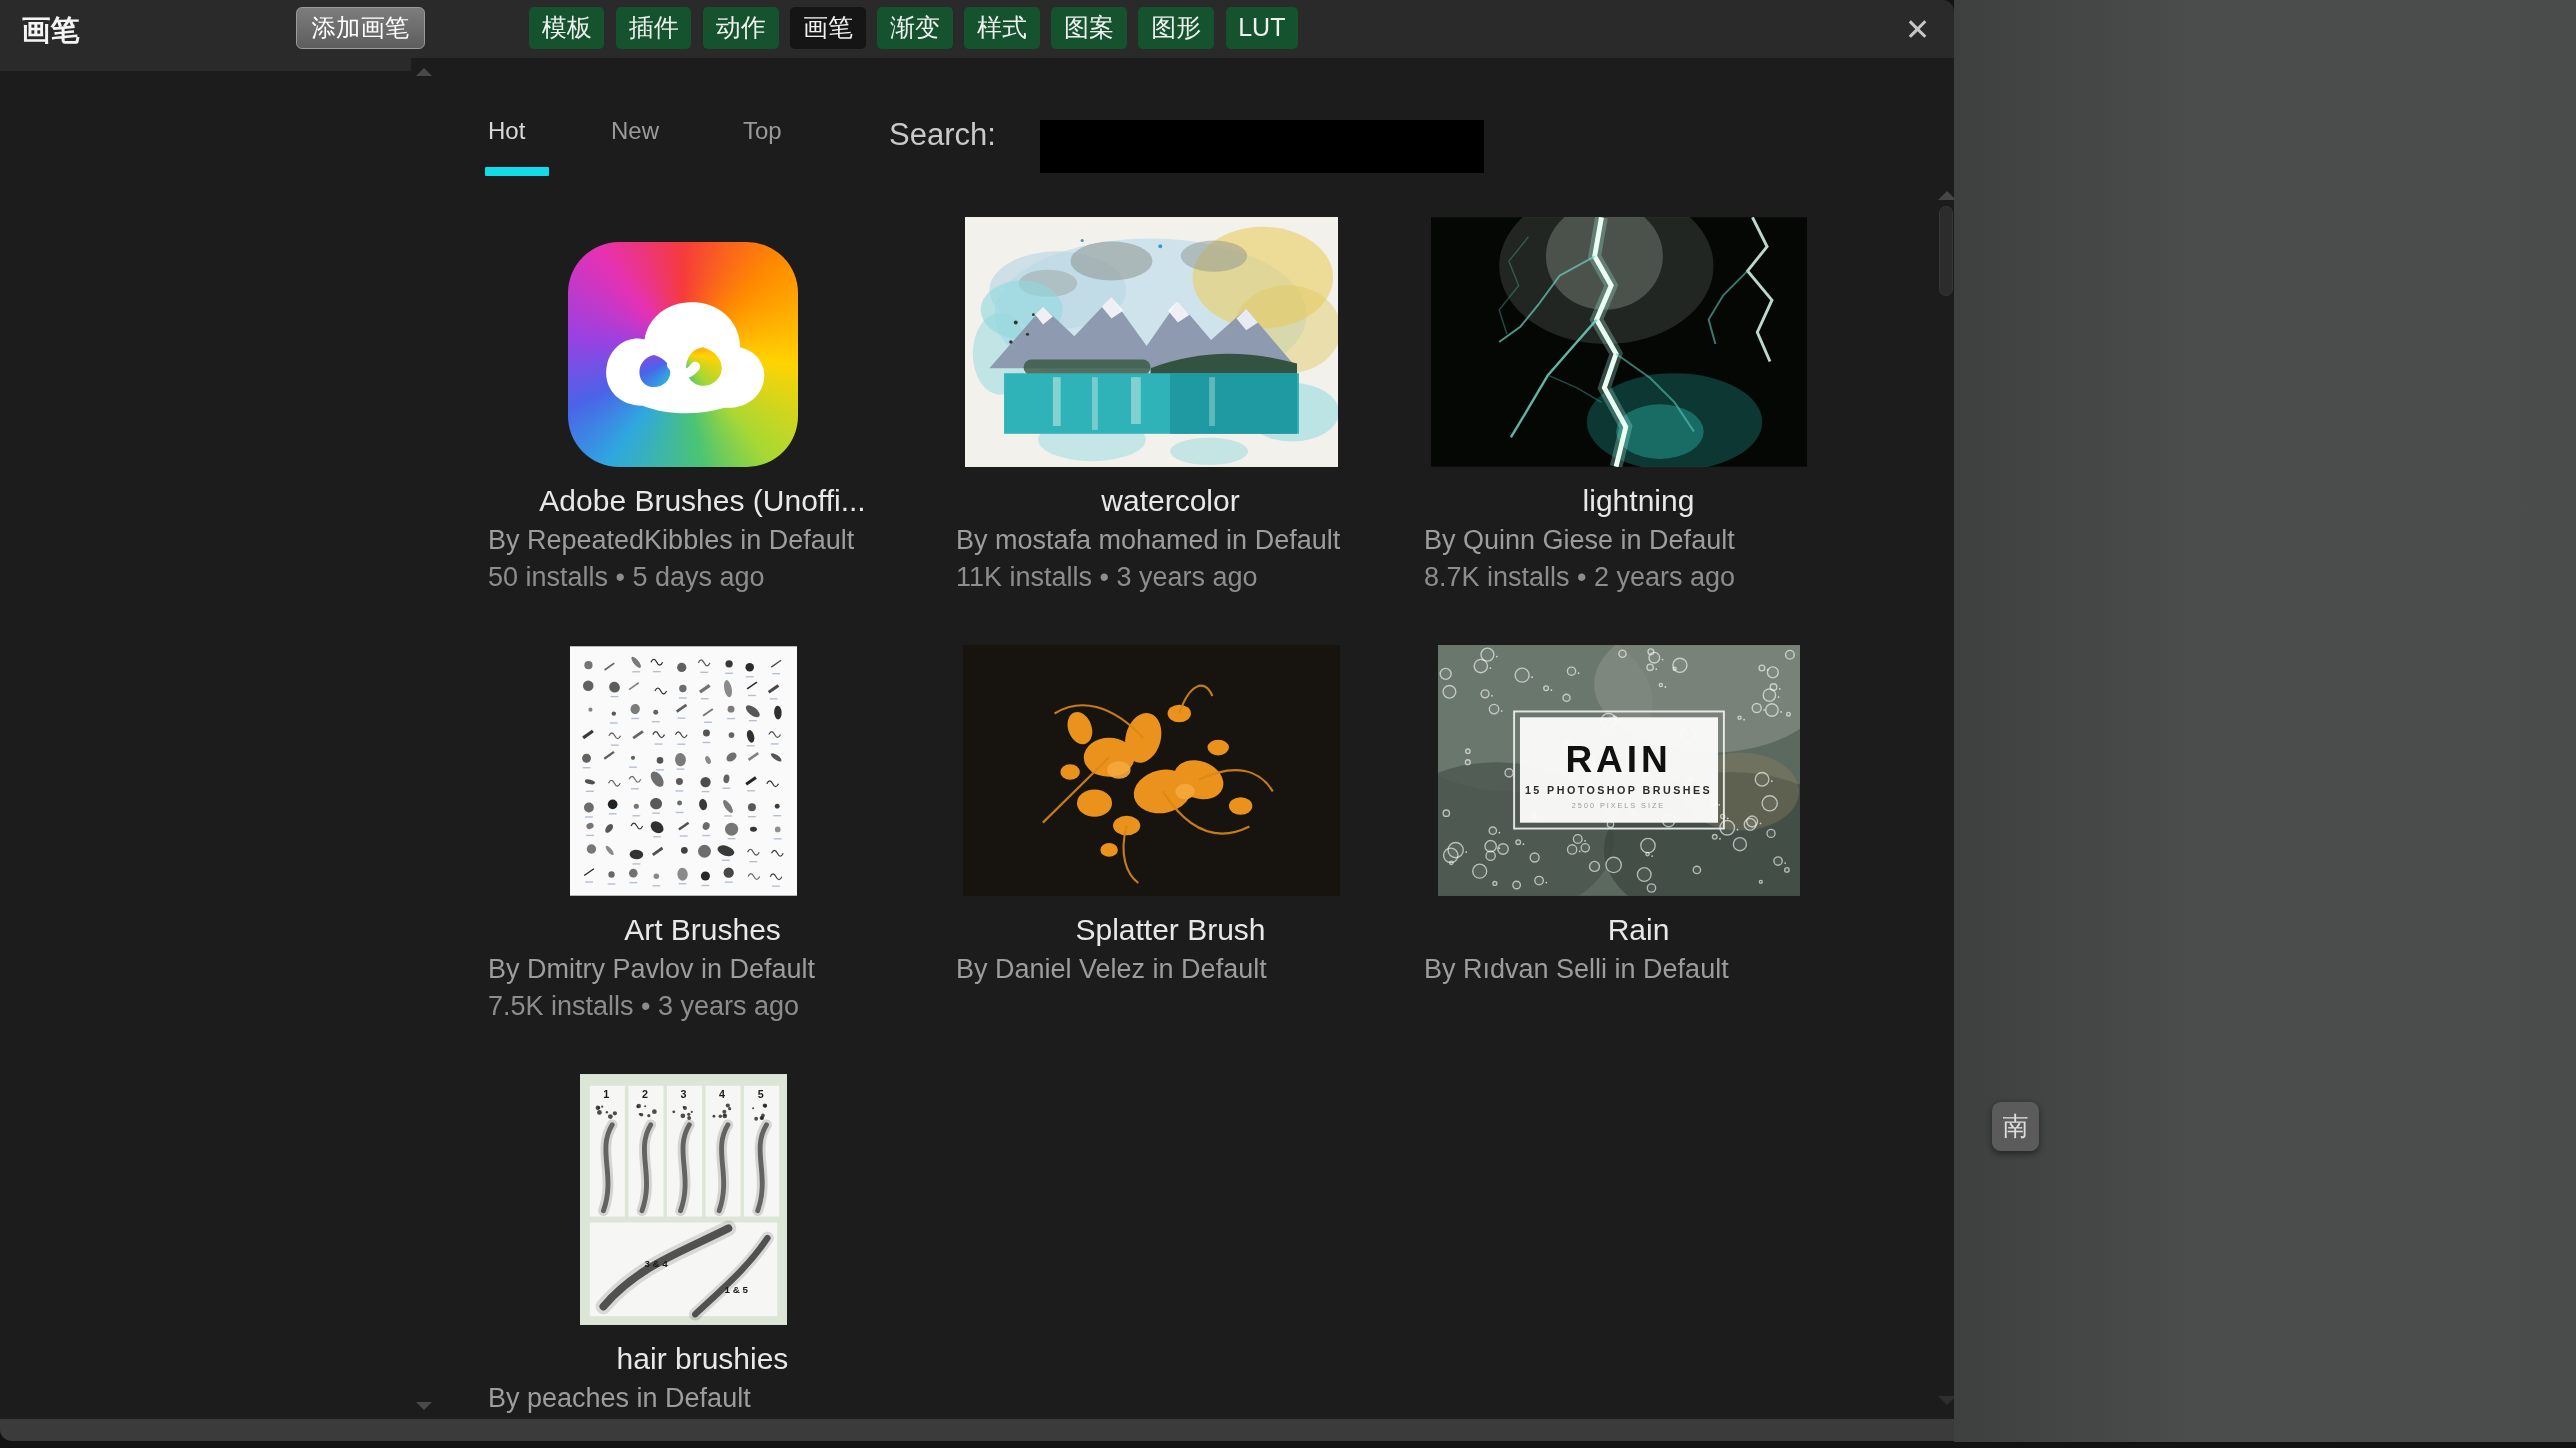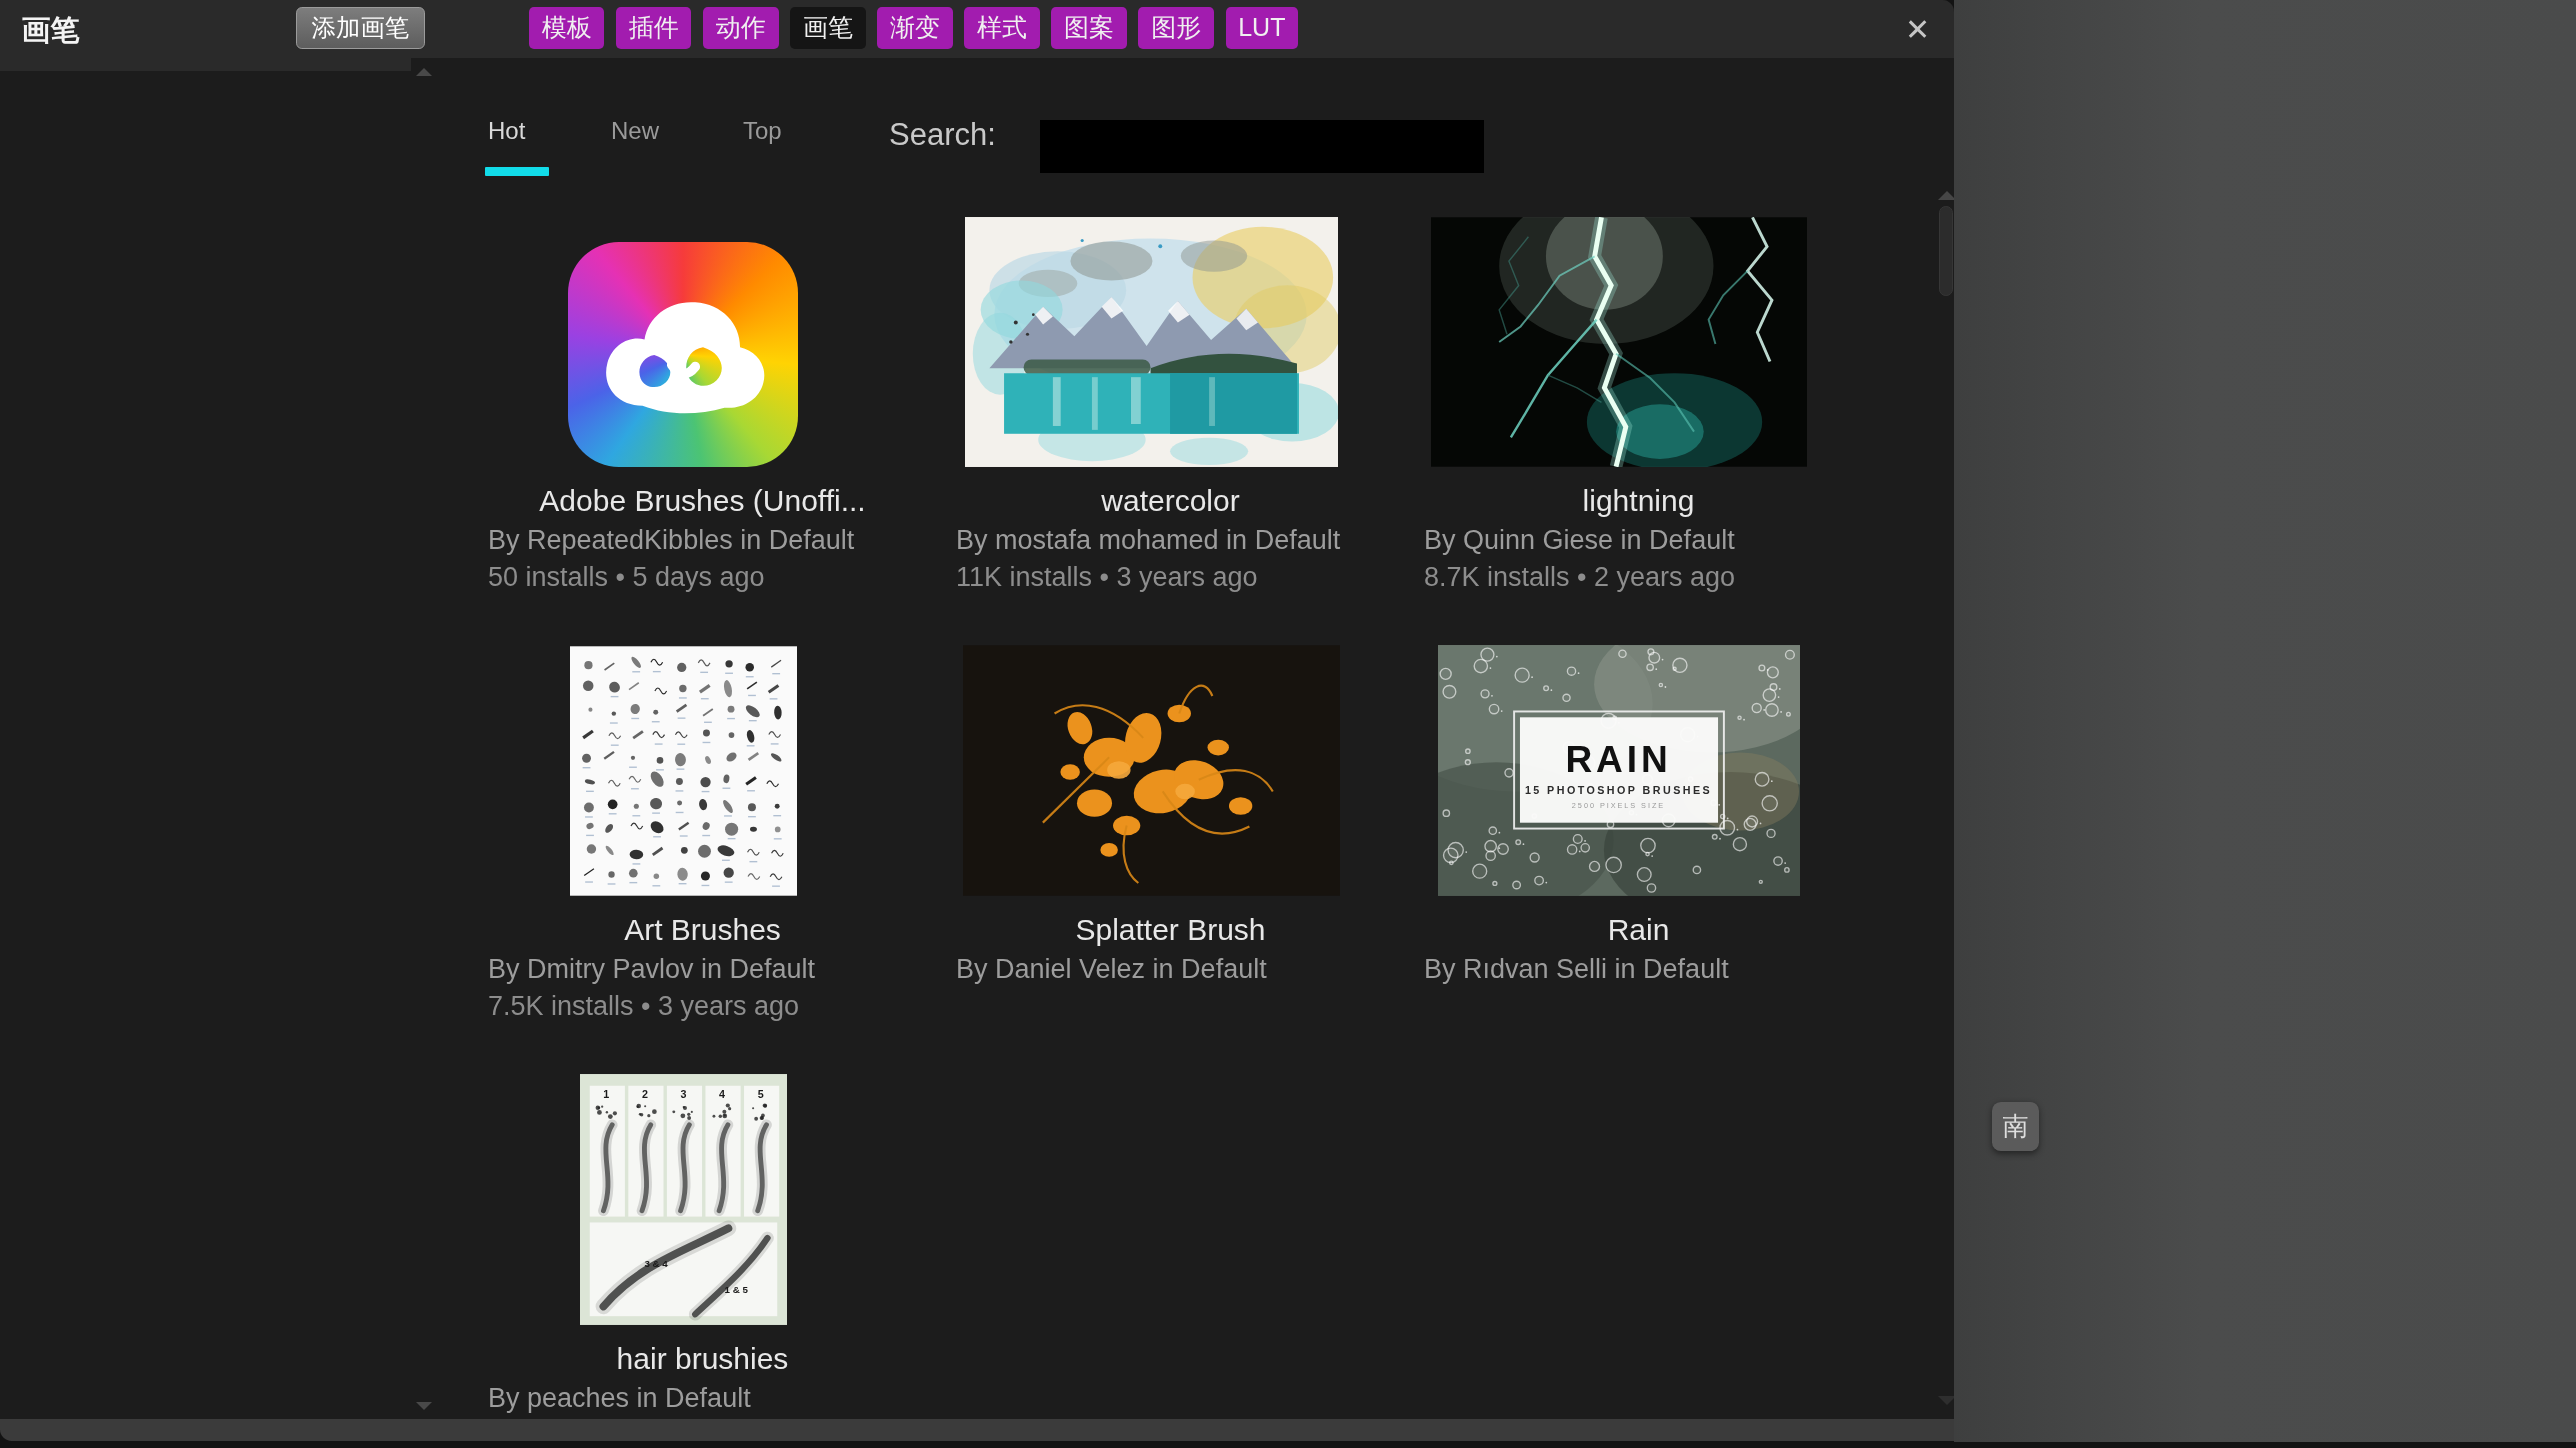--- a/index.html
+++ b/index.html
@@ -23,21 +23,21 @@
   .dialog { position:absolute; left:0; top:0; width:1954px; height:1419px;
             background:#1c1c1c; border-radius:0 11.7px 0 0; overflow:hidden; }
 
   
   .titlebar { position:absolute; left:0; top:0; width:100%; height:71px; background:#2a2a2a; }
   .win-title { position:absolute; left:21.5px; top:10.7px; font-size:29px; font-weight:bold; color:#f4f4f4; }
   .add-btn { position:absolute; left:296px; top:6.8px; height:42px; padding:0 14.6px;
              background:linear-gradient(#7d7d7d,#5d5d5d); border:1px solid #9b9b9b;
              border-radius:5.9px; color:#fff; font-size:24.4px; display:flex; align-items:center; cursor:pointer; }
   .nav-tabs { position:absolute; left:529px; top:6.8px; display:flex; gap:11.7px; }
-  .nav-tab { height:42px; padding:0 12.7px; background:#a21caf; border-radius:4.9px;
+  .nav-tab { height:42px; padding:0 12.7px; background:#14532d; border-radius:4.9px;
              color:#f0f0f0; font-size:25px; display:flex; align-items:center; cursor:pointer; }
   .nav-tab.active { background:#151515; }
   .close-x { position:absolute; left:1893px; top:7.8px; width:49px; height:43px;
              color:#c6c6c6; font-size:30px; display:flex; align-items:center; justify-content:center; cursor:pointer; }
 
   
   .sidebar { position:absolute; left:0; top:58px; width:411px; height:1362px; background:#272727; }
   .sb-authors { position:absolute; left:41px; top:43px; font-size:25px; color:#dedede; letter-spacing:0.5px; }
   .sb-categories { position:absolute; left:39px; top:84px; font-size:41px; color:#ffffff; }
   .sb-row { position:absolute; left:41px; top:195px; width:312px; display:flex;

